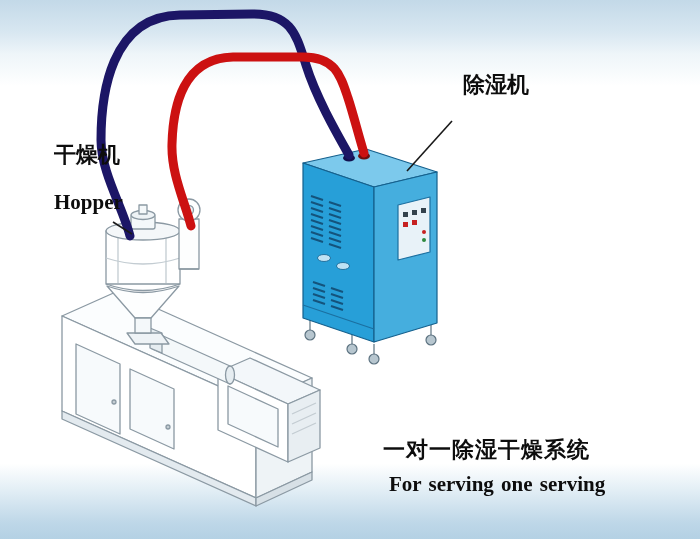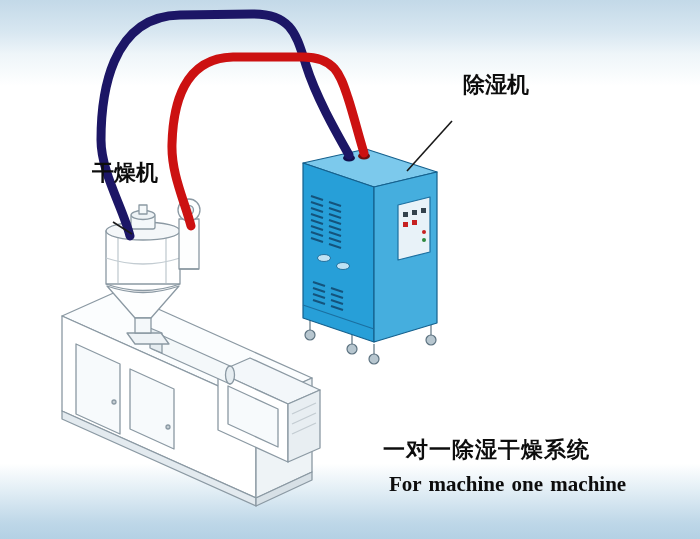--- a/index.html
+++ b/index.html
@@ -107,19 +107,20 @@
       <ellipse cx="364" cy="156" rx="6" ry="3.5" fill="#6e1010" stroke="none"></ellipse>
     </g>
 
     <path d="M130 236 C123 208 101 172 101 140 C101 96 110 16 180 15 L252 14 C293 13 297 38 306 65 C316 97 336 132 349 155" fill="none" stroke-width="9" stroke-linecap="round" stroke-linejoin="round" stroke="#1c1666"></path>
     <path d="M191 226 C185 202 171 174 172 144 C173 106 183 58 233 57 L303 57 C336 57 341 77 348 98 C353 113 359 137 364 153" fill="none" stroke-width="9" stroke-linecap="round" stroke-linejoin="round" stroke="#cc1111"></path>
 
     <path d="M452 121 L407 171" stroke="#1a1a1a" stroke-width="1.6" fill="none"></path>
     <path d="M113 222 L132 234" stroke="#1a1a1a" stroke-width="1.6" fill="none"></path>
   </svg>
 
-  <div class="lbl cn" style="left:54px; top:158px;margin-left:38px;">干燥机</div>
+  <div class="lbl cn" style="left:54px; top:140px;">干燥机</div>
+  <div class="lbl en" style="left:54px; top:190px;">Hopper</div>
 
   <div class="lbl cn" style="left:463px; top:70px;">除湿机</div>
 
   <div class="lbl cn caption-cn" style="left:383px; top:435px;">一对一除湿干燥系统</div>
-  <div class="lbl en caption-en" style="left:389px; top:472px;">For machine one machine</div>
+  <div class="lbl en caption-en" style="left:389px; top:472px;">For serving one serving</div>
 </div>
 
 </body></html>

